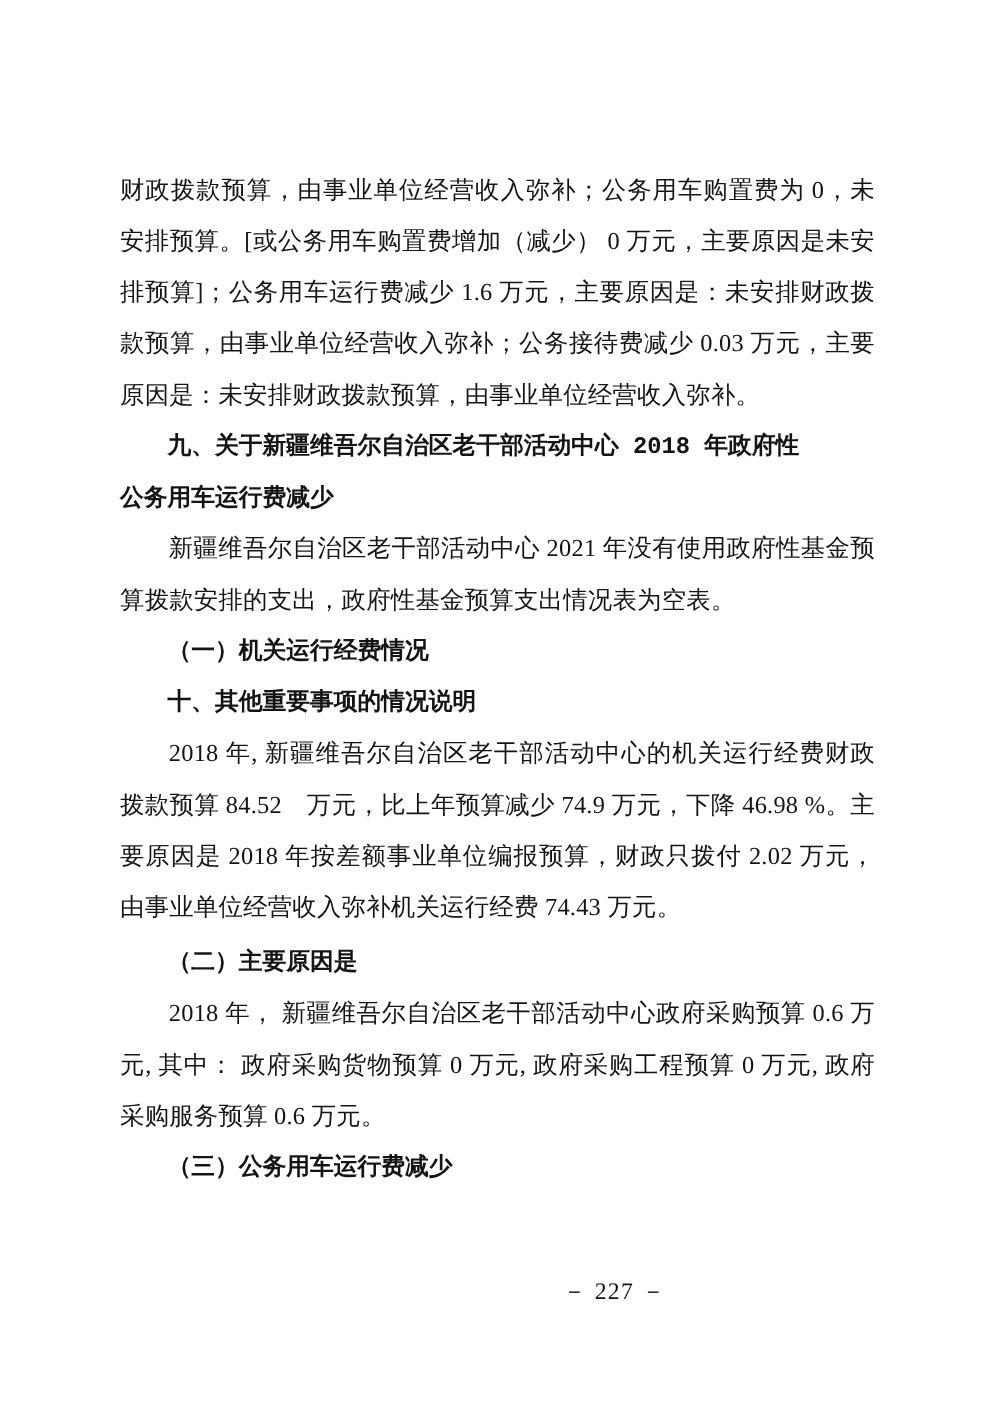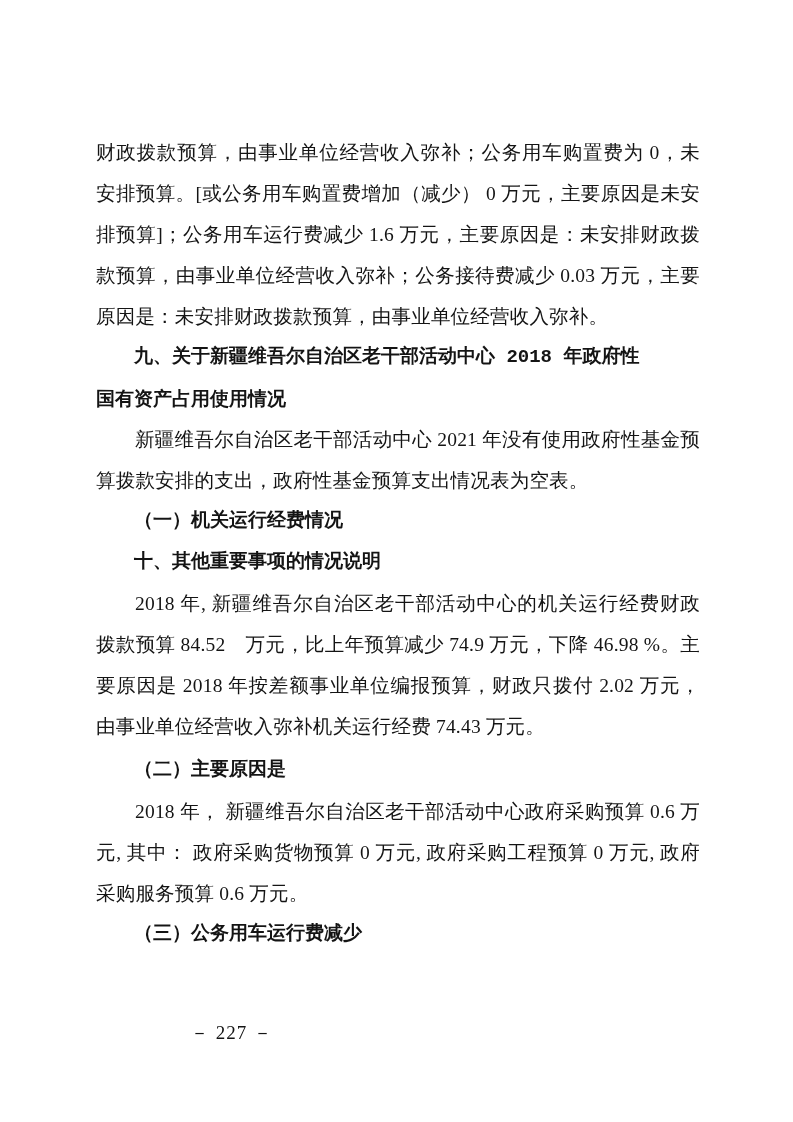--- a/index.html
+++ b/index.html
@@ -58,41 +58,42 @@
     text-indent: 0;
     line-height: 41px;
     letter-spacing: 0px;
   }
   .spacer-sm { height: 3px; }
   .footer {
     position: absolute;
     left: 0;
     top: 1020px;
     width: 793px;
+    text-align: center;
     font-size: 19px;
     font-family: "Liberation Serif", serif;
     letter-spacing: 1px;
     color: #141414;
   }
   .footer-inner {
     display: inline-block;
     margin-left: 190px;
   }
 </style>
 </head>
 <body>
 
 <div class="page">
   <div class="content">
 
     <p class="body noindent">财政拨款预算，由事业单位经营收入弥补；公务用车购置费为 0，未安排预算。[或公务用车购置费增加（减少） 0 万元，主要原因是未安排预算]；公务用车运行费减少 1.6 万元，主要原因是：未安排财政拨款预算，由事业单位经营收入弥补；公务接待费减少 0.03 万元，主要原因是：未安排财政拨款预算，由事业单位经营收入弥补。</p>
 
     <p class="heading">九、关于新疆维吾尔自治区老干部活动中心 2018 年政府性</p>
 
-    <p class="heading-cont">国有资产占用使用情况</p>
+    <p class="heading-cont">公务用车运行费减少</p>
 
     <p class="body">新疆维吾尔自治区老干部活动中心 2021 年没有使用政府性基金预算拨款安排的支出，政府性基金预算支出情况表为空表。</p>
 
     <p class="heading">（一）机关运行经费情况</p>
 
     <p class="heading">十、其他重要事项的情况说明</p>
 
     <p class="body">2018 年, 新疆维吾尔自治区老干部活动中心的机关运行经费财政拨款预算 84.52　万元，比上年预算减少 74.9 万元，下降 46.98 %。主要原因是 2018 年按差额事业单位编报预算，财政只拨付 2.02 万元，由事业单位经营收入弥补机关运行经费 74.43 万元。</p>
 
     <div class="spacer-sm"></div>

